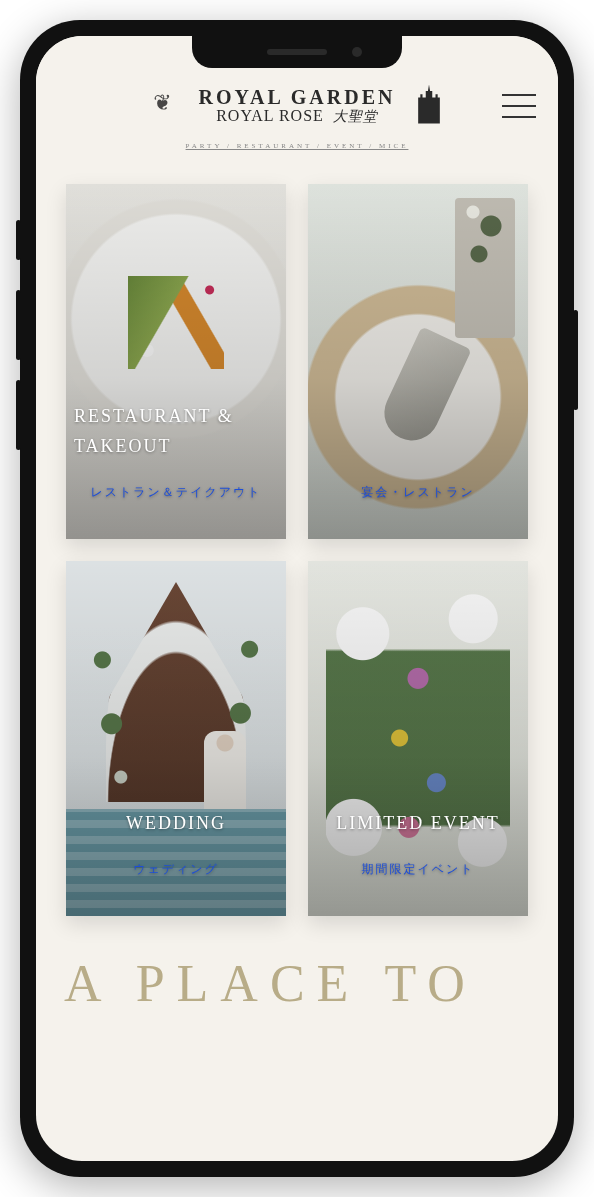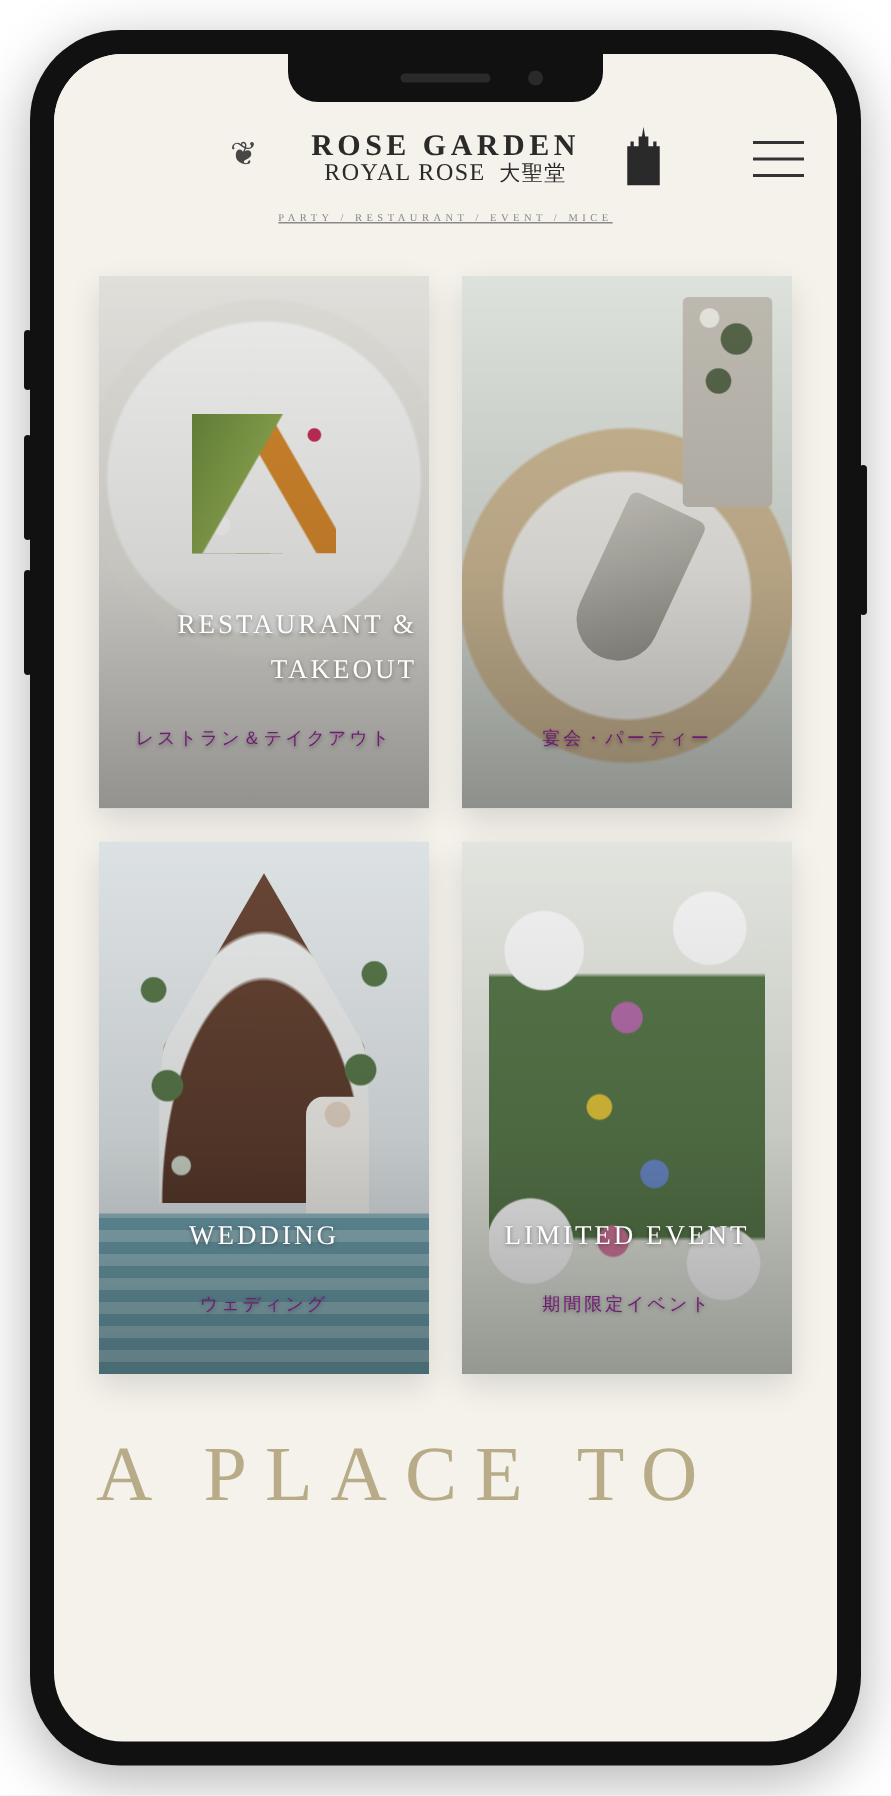--- a/index.html
+++ b/index.html
@@ -96,20 +96,21 @@
   font-family: "Times New Roman", serif;
   font-size: 16px;
   letter-spacing: 1px;
   font-weight: 500;
   color: #2a2a2a;
   margin-top: -2px;
 }
 .logo-line2 .jp {
   font-size: 14px;
   margin-left: 4px;
+  font-style: italic;
 }
 .logo-sub {
   font-size: 7px;
   letter-spacing: 3px;
   color: #888;
   margin-top: 16px;
   text-decoration: underline;
 }
 
 .logo-deco-left {
@@ -179,31 +180,31 @@
   background: linear-gradient(180deg, rgba(0,0,0,0.05) 0%, rgba(0,0,0,0.15) 55%, rgba(0,0,0,0.35) 100%);
   z-index: 1;
 }
 .card-title-en {
   position: relative;
   z-index: 2;
   font-family: "Times New Roman", serif;
   font-size: 18px;
   letter-spacing: 2px;
   color: #fff;
-  text-align: right;
+  text-align: left;
   line-height: 1.7;
   text-shadow: 0 1px 3px rgba(0,0,0,0.4);
   padding: 0 8px;
 }
 .card-title-jp {
   position: relative;
   z-index: 2;
   font-size: 12px;
   letter-spacing: 2px;
-  color: #701a75;
+  color: #1d4ed8;
   margin-top: 22px;
   text-shadow: 0 1px 3px rgba(0,0,0,0.4);
   font-family: "Hiragino Mincho ProN", serif;
 }
 
 
 .bg-restaurant {
   background:
     radial-gradient(circle at 50% 38%, #f8f8f6 0%, #f8f8f6 42%, #e8e6e0 43%, #e8e6e0 48%, transparent 49%),
     linear-gradient(#ecebe6, #e2e0da);
@@ -340,21 +341,21 @@
     </div>
 
     <header class="header">
       <div class="logo-block">
         <span class="logo-deco-left">❦</span>
         <span class="logo-deco-right">
           <svg viewBox="0 0 24 36" fill="#2a2a2a">
             <path d="M12 0 L13 6 L15 6 L15 12 L18 12 L18 9 L20 9 L20 12 L22 12 L22 36 L2 36 L2 12 L4 12 L4 9 L6 9 L6 12 L9 12 L9 6 L11 6 Z M10 24 L14 24 L14 36 L10 36 Z"></path>
           </svg>
         </span>
-        <div class="logo-line1">ROSE GARDEN</div>
+        <div class="logo-line1">ROYAL GARDEN</div>
         <div class="logo-line2">
           <span>ROYAL ROSE</span>
           <span class="jp">大聖堂</span>
         </div>
         <div class="logo-sub">PARTY / RESTAURANT / EVENT / MICE</div>
       </div>
 
       <div class="menu-btn">
         <span></span>
         <span></span>
@@ -367,21 +368,21 @@
       <a class="card">
         <div class="card-bg bg-restaurant"></div>
         <div class="card-overlay"></div>
         <div class="card-title-en">RESTAURANT &amp; TAKEOUT</div>
         <div class="card-title-jp">レストラン＆テイクアウト</div>
       </a>
 
       <a class="card">
         <div class="card-bg bg-party"></div>
         <div class="card-overlay"></div>
-        <div class="card-title-jp">宴会・パーティー</div>
+        <div class="card-title-jp">宴会・レストラン</div>
       </a>
 
       <a class="card">
         <div class="card-bg bg-wedding">
           <div class="vines"></div>
           <div class="bride"></div>
         </div>
         <div class="card-overlay"></div>
         <div class="card-title-en">WEDDING</div>
         <div class="card-title-jp">ウェディング</div>

